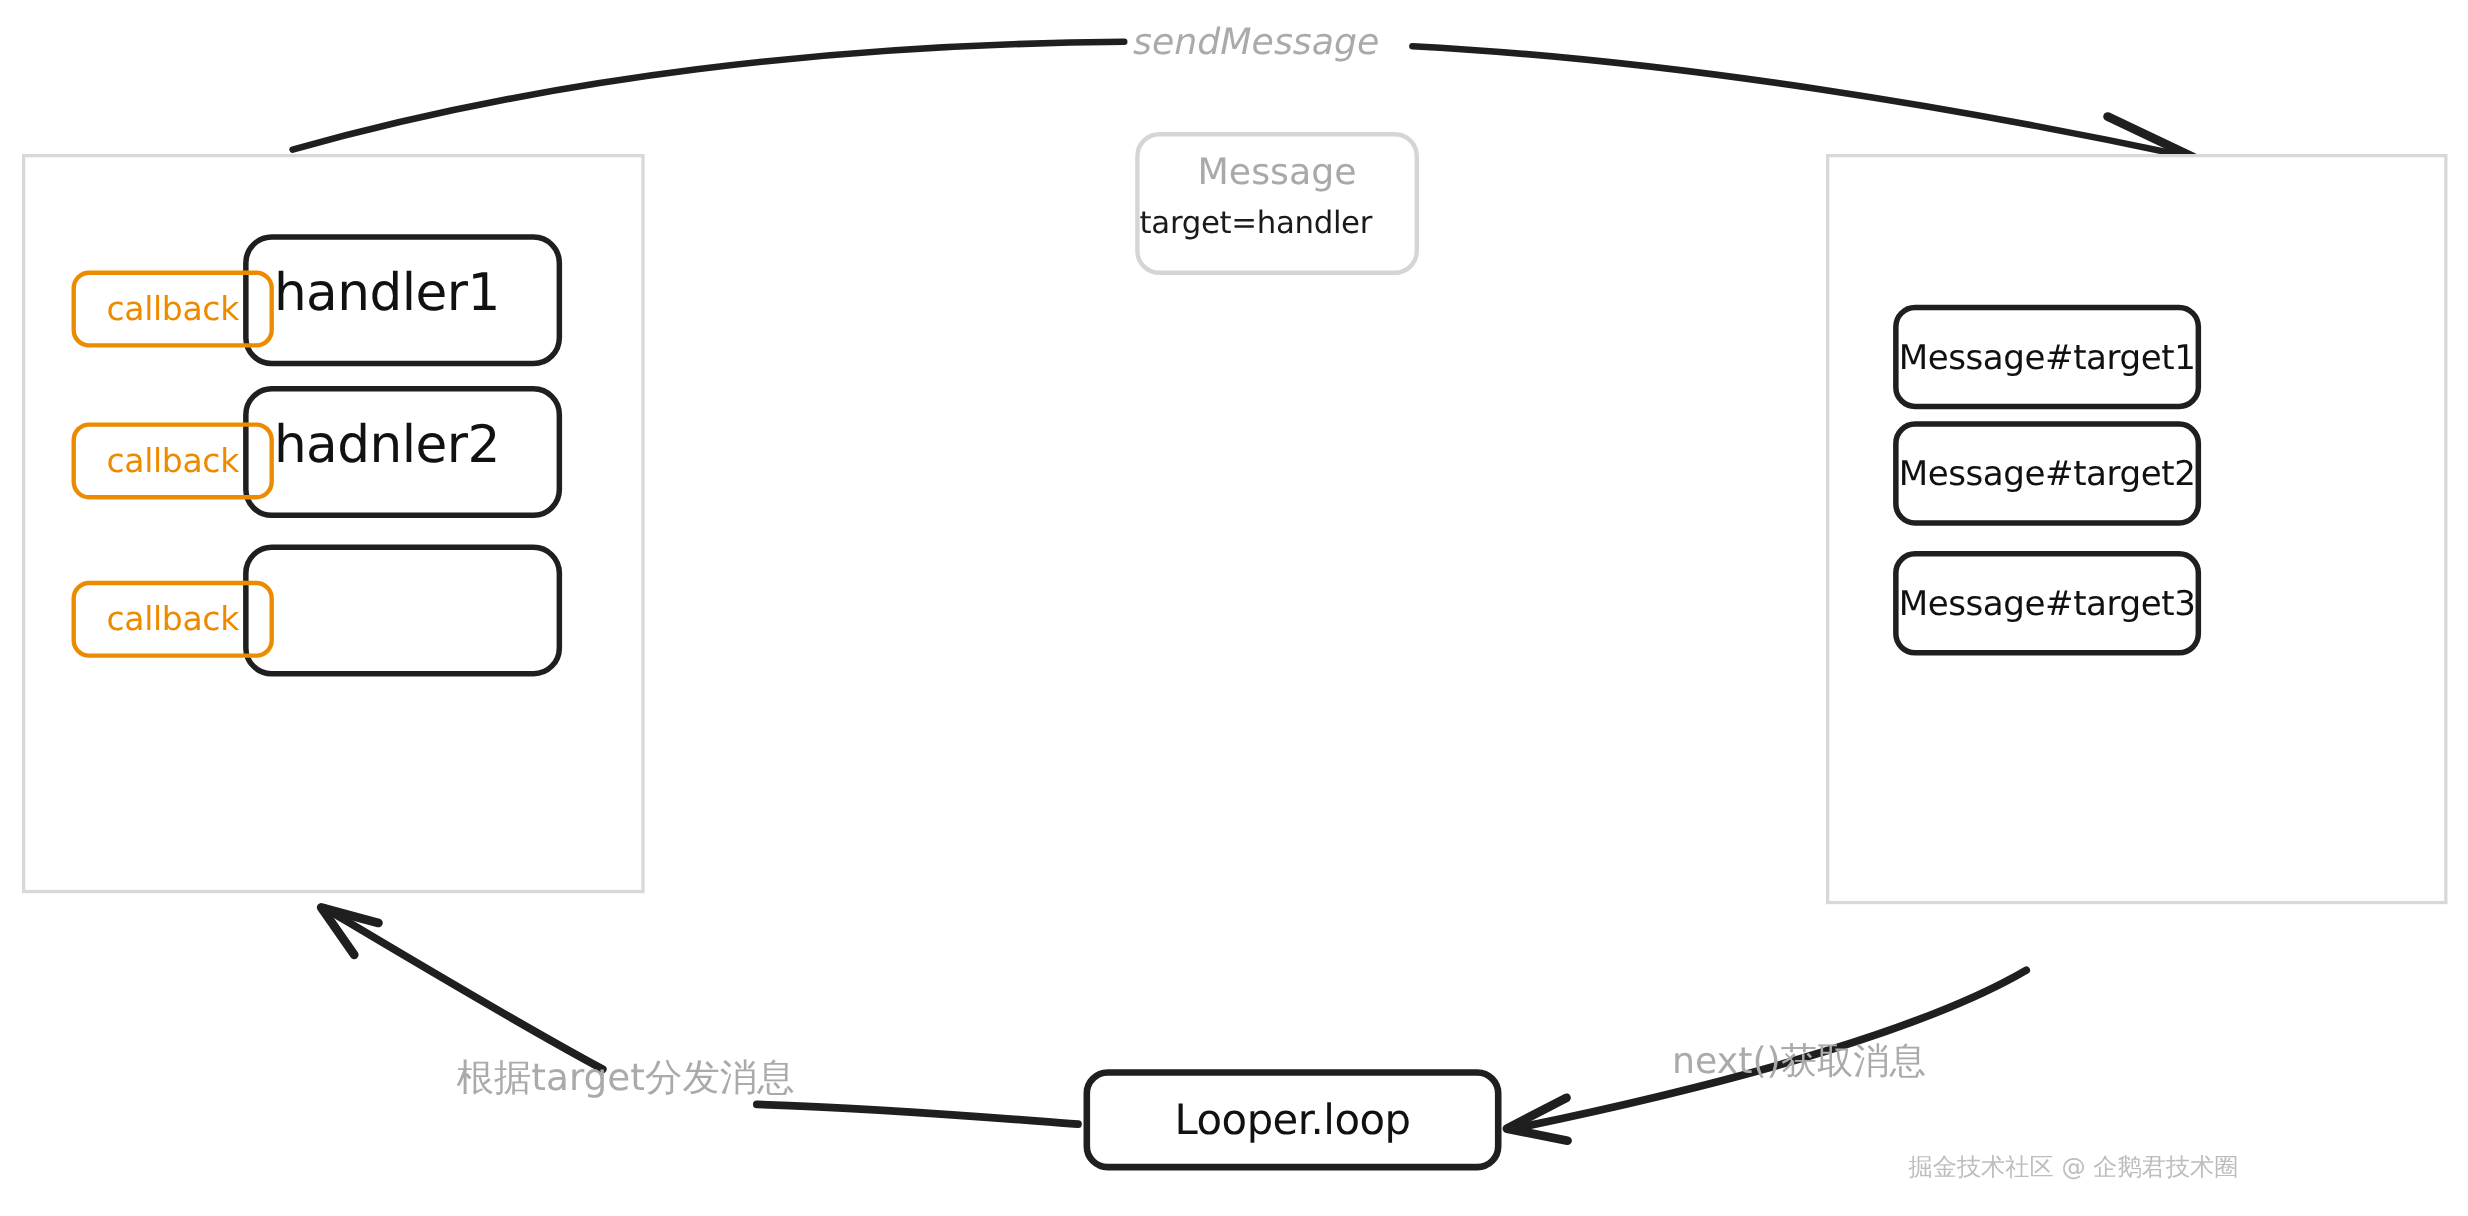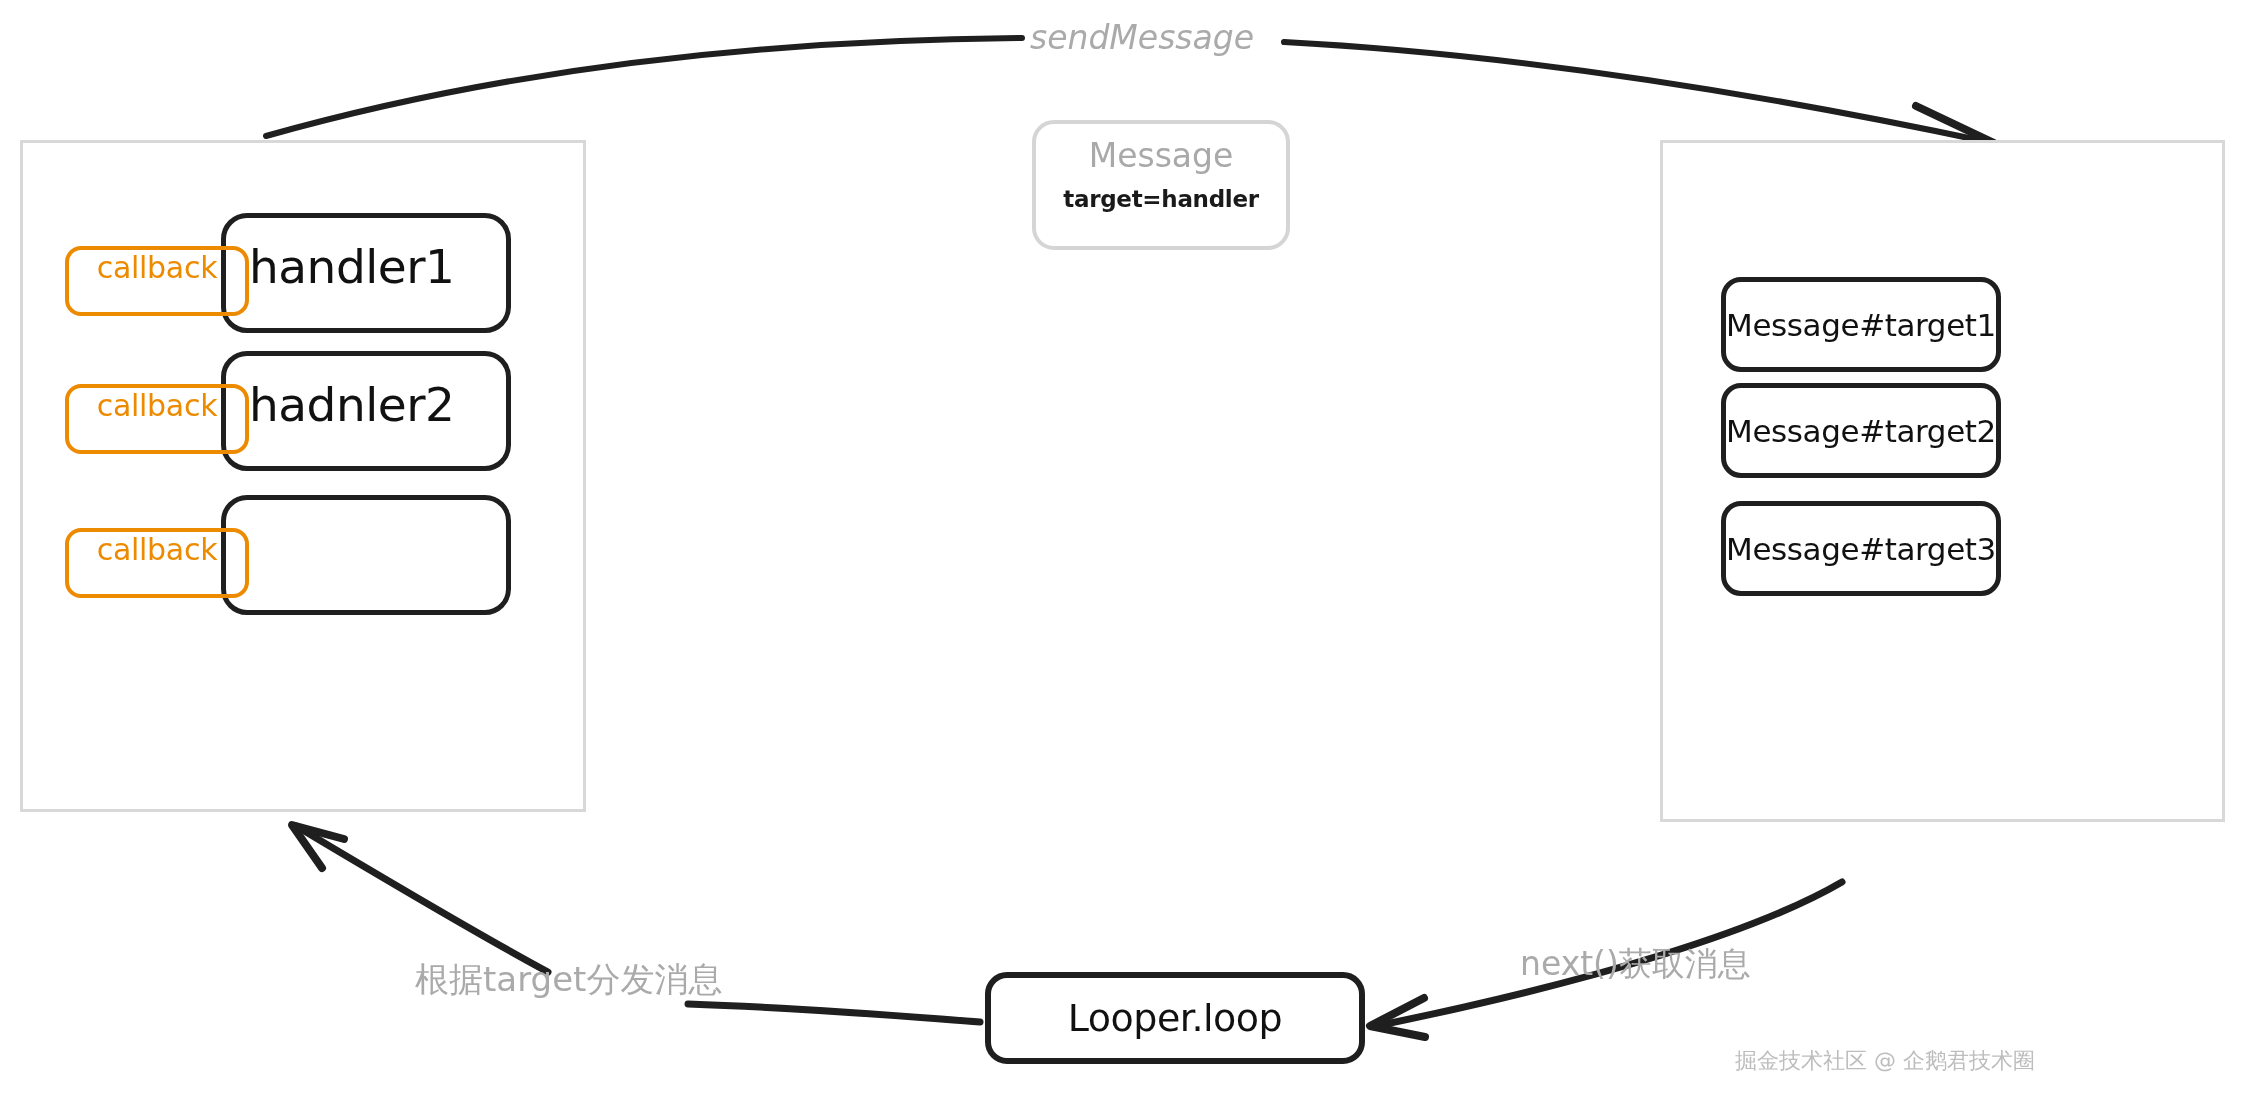--- a/index.html
+++ b/index.html
@@ -77,20 +77,21 @@
     left: 42px;
     top: 33px;
     width: 184px;
     height: 70px;
     border: 4px solid #ED8B00;
     border-radius: 16px;
     background: transparent;
     box-sizing: border-box;
     z-index: 3;
     display: flex;
+    align-items: center;
     justify-content: center;
   }
   .callback-text {
     font-size: 30px;
     color: #ED8B00;
     letter-spacing: -0.3px;
     background: #ffffff;
     padding: 0 2px;
   }
   .msg-box {
@@ -130,25 +131,23 @@
     width: 100%;
     text-align: center;
     font-size: 33px;
     color: #a9a9a9;
   }
   #message-card .card-field {
     position: absolute;
     left: 0;
     top: 62px;
     width: 100%;
-    text-align: center;
-    font-size: 23px;
+    font-size: 28px;
     color: #1a1a1a;
     letter-spacing: -0.3px;
-    font-weight: bold;
   }
   #looper-box {
     position: absolute;
     left: 985px;
     top: 972px;
     width: 380px;
     height: 92px;
     border: 6px solid #1f1f1f;
     border-radius: 22px;
     background: #ffffff;

